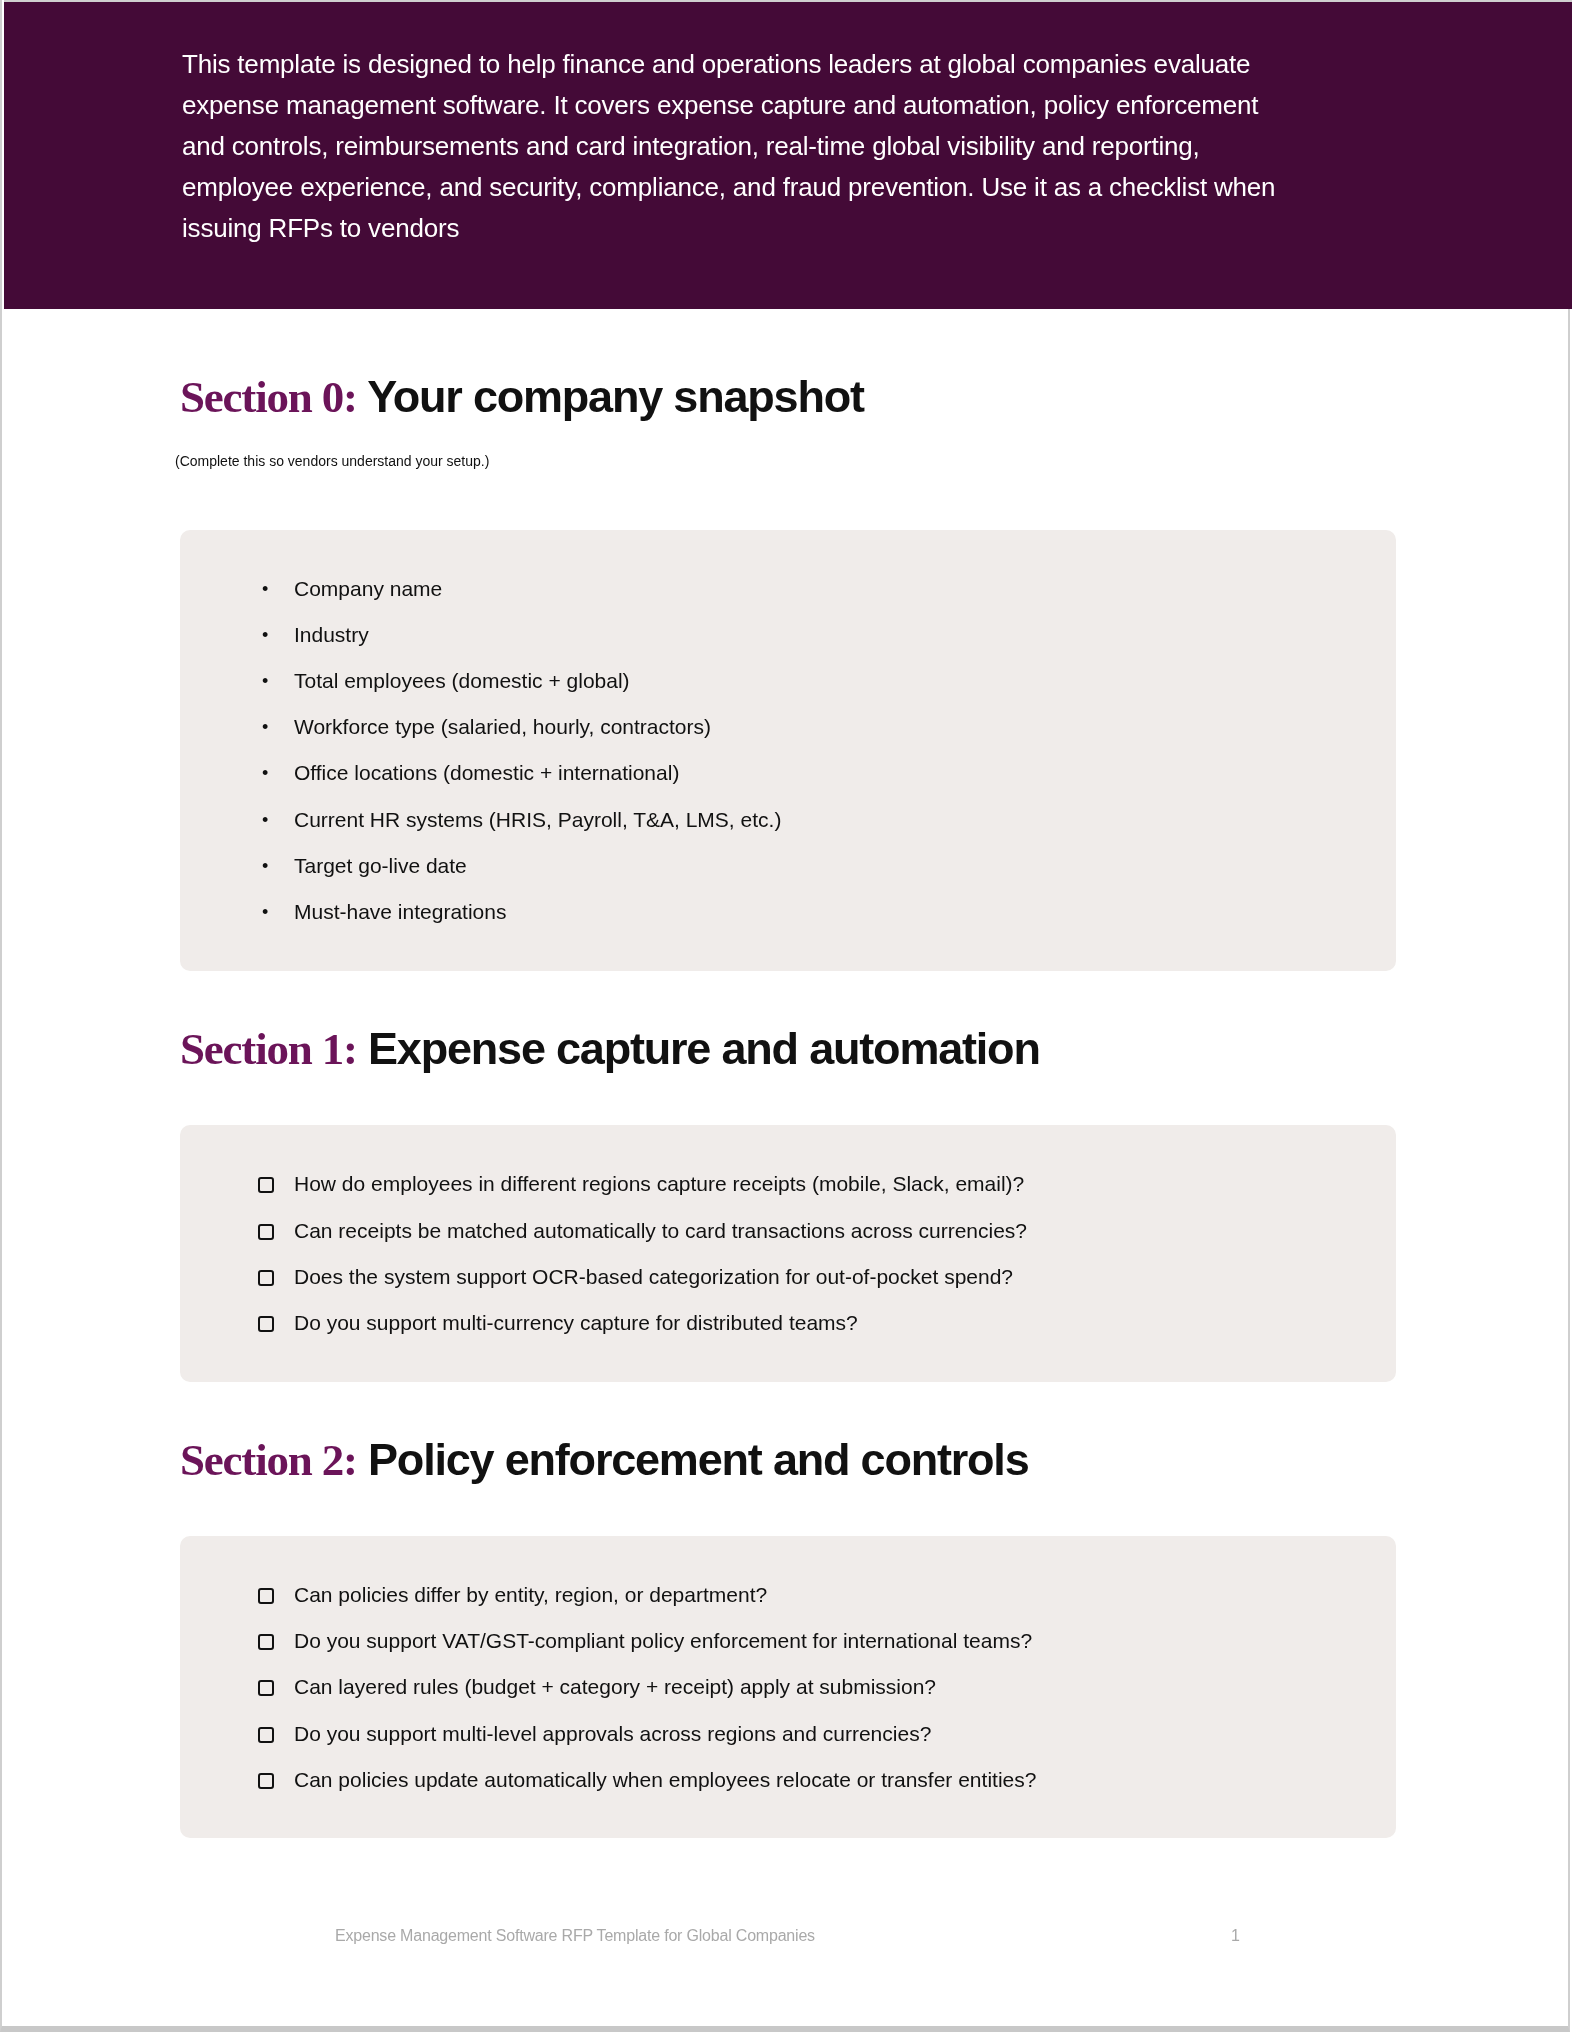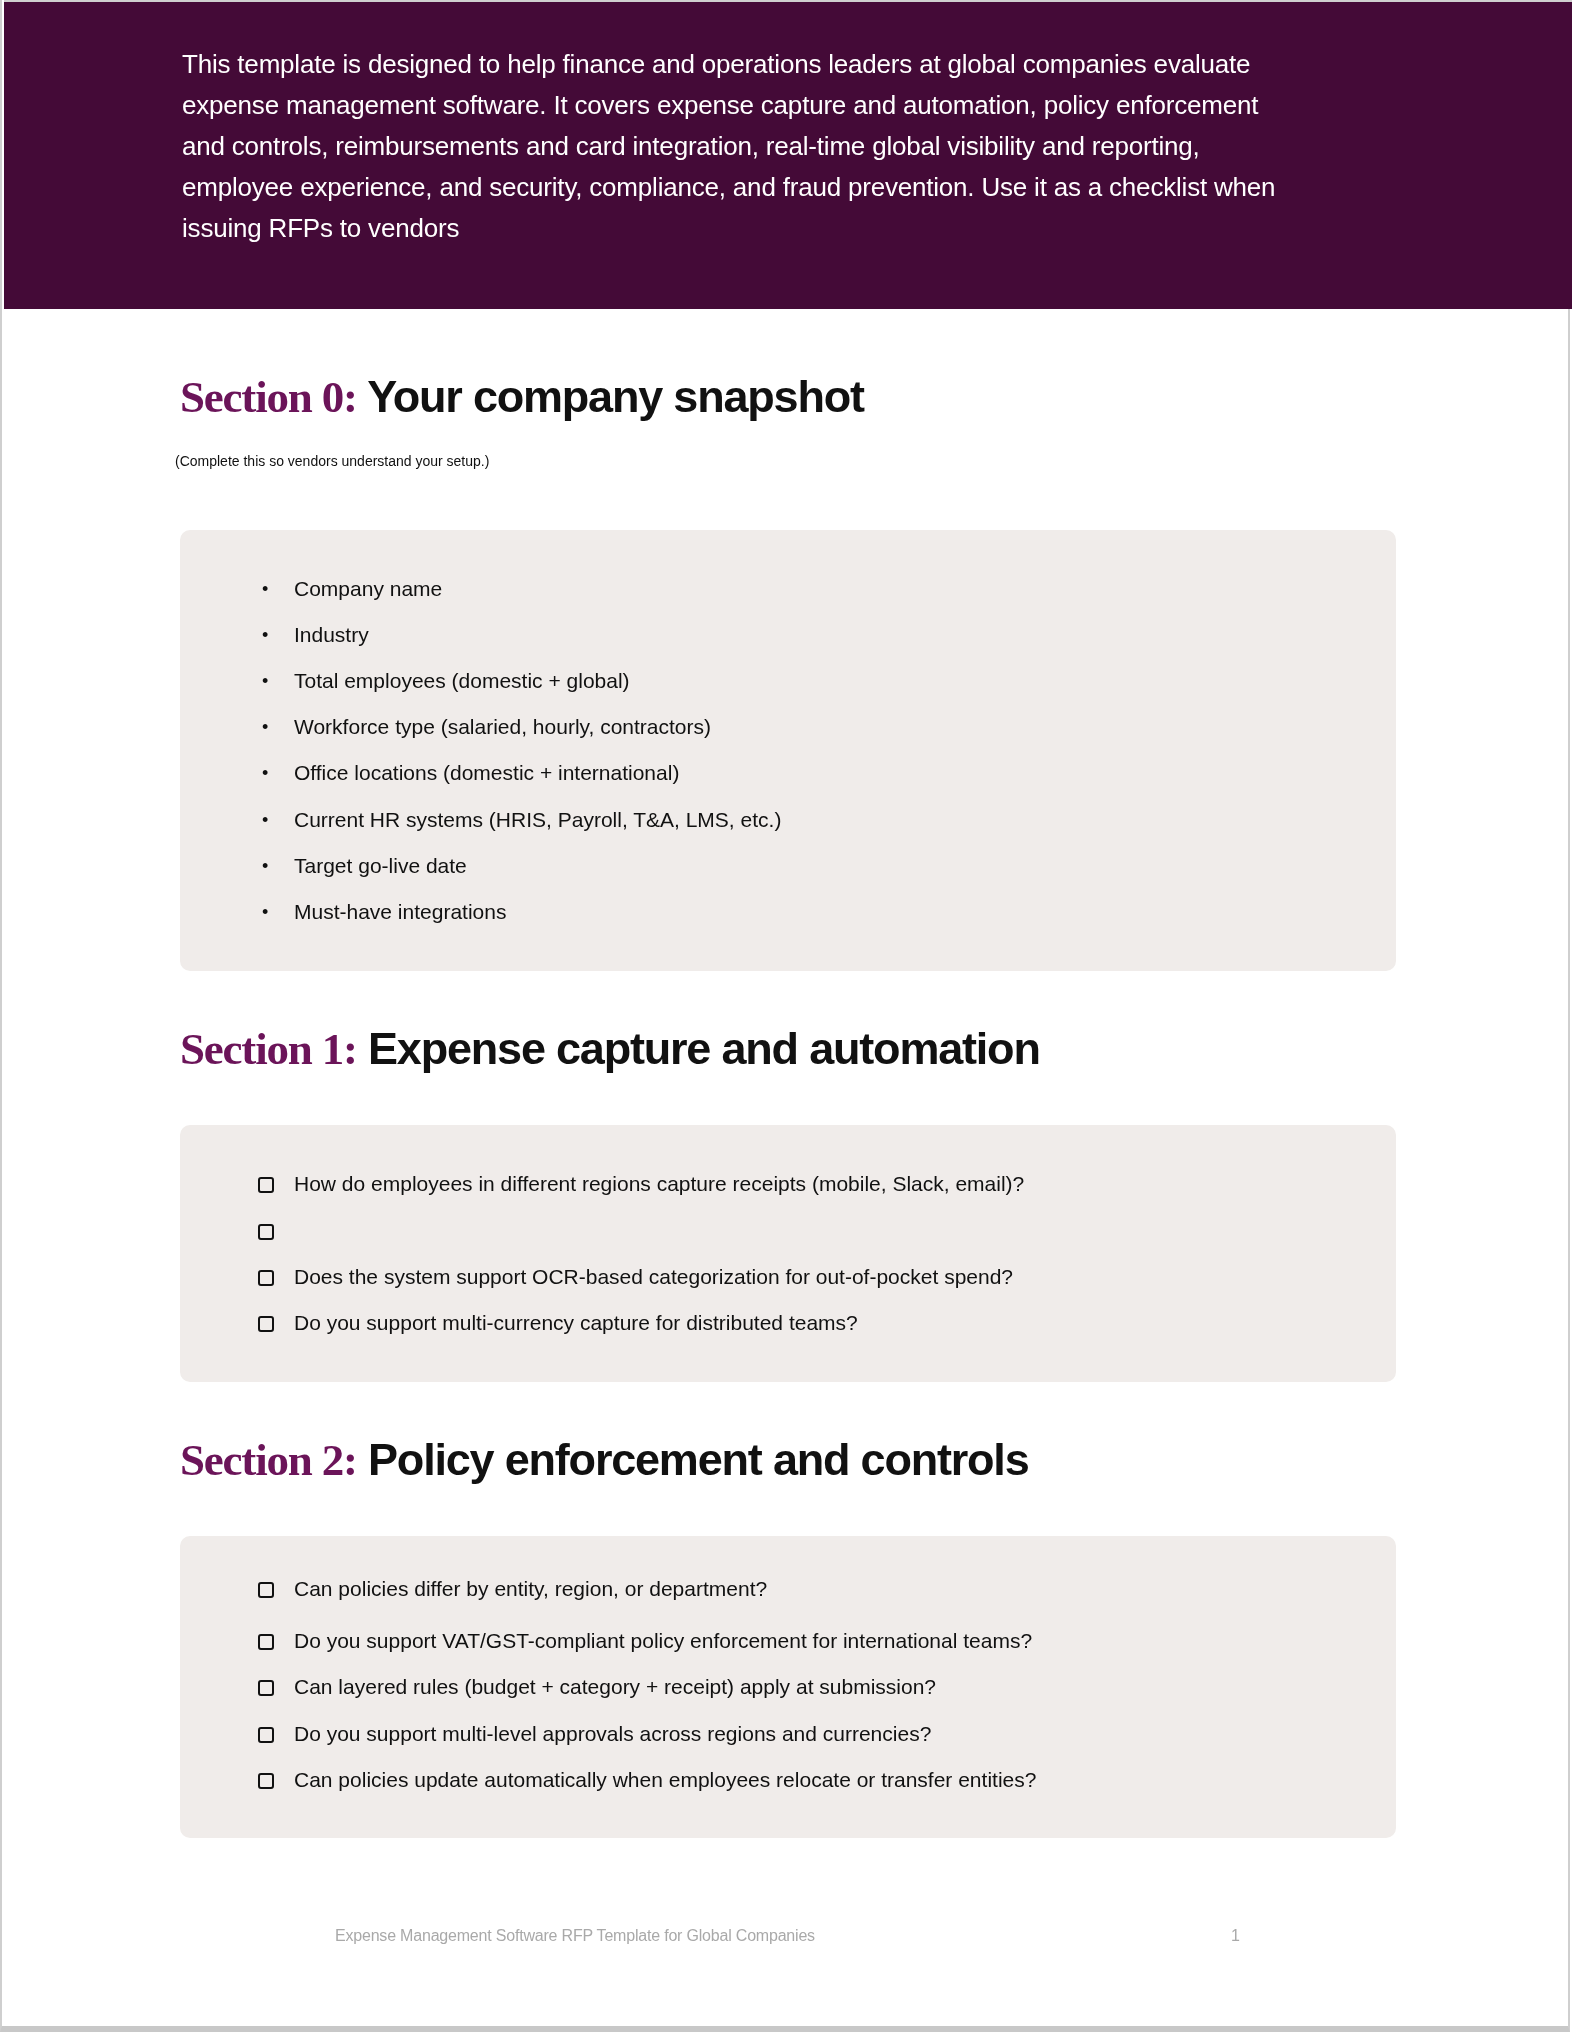--- a/index.html
+++ b/index.html
@@ -119,40 +119,41 @@
   </h2>
 
   <div class="card" style="top:1125px; height:257px;">
     <ul class="list">
       <li class="item" style="top:44px;">
           <span class="checkbox"></span>
           <span class="item-text">How do employees in different regions capture receipts (mobile, Slack, email)?</span>
         </li>
       <li class="item" style="top:91px;">
           <span class="checkbox"></span>
+          <span class="item-text">Can receipts be matched automatically to card transactions across currencies?</span>
         </li>
       <li class="item" style="top:137px;">
           <span class="checkbox"></span>
           <span class="item-text">Does the system support OCR-based categorization for out-of-pocket spend?</span>
         </li>
       <li class="item" style="top:183px;">
           <span class="checkbox"></span>
           <span class="item-text">Do you support multi-currency capture for distributed teams?</span>
         </li>
     </ul>
   </div>
 
   <h2 class="section-heading" style="top:1432px;">
     <span class="section-num">Section 2:</span>
     <span>Policy enforcement and controls</span>
   </h2>
 
   <div class="card" style="top:1536px; height:302px;">
     <ul class="list">
-      <li class="item" style="top:38px;">
+      <li class="item" style="top:44px;">
           <span class="checkbox"></span>
           <span class="item-text">Can policies differ by entity, region, or department?</span>
         </li>
       <li class="item" style="top:90px;">
           <span class="checkbox"></span>
           <span class="item-text">Do you support VAT/GST-compliant policy enforcement for international teams?</span>
         </li>
       <li class="item" style="top:136px;">
           <span class="checkbox"></span>
           <span class="item-text">Can layered rules (budget + category + receipt) apply at submission?</span>

